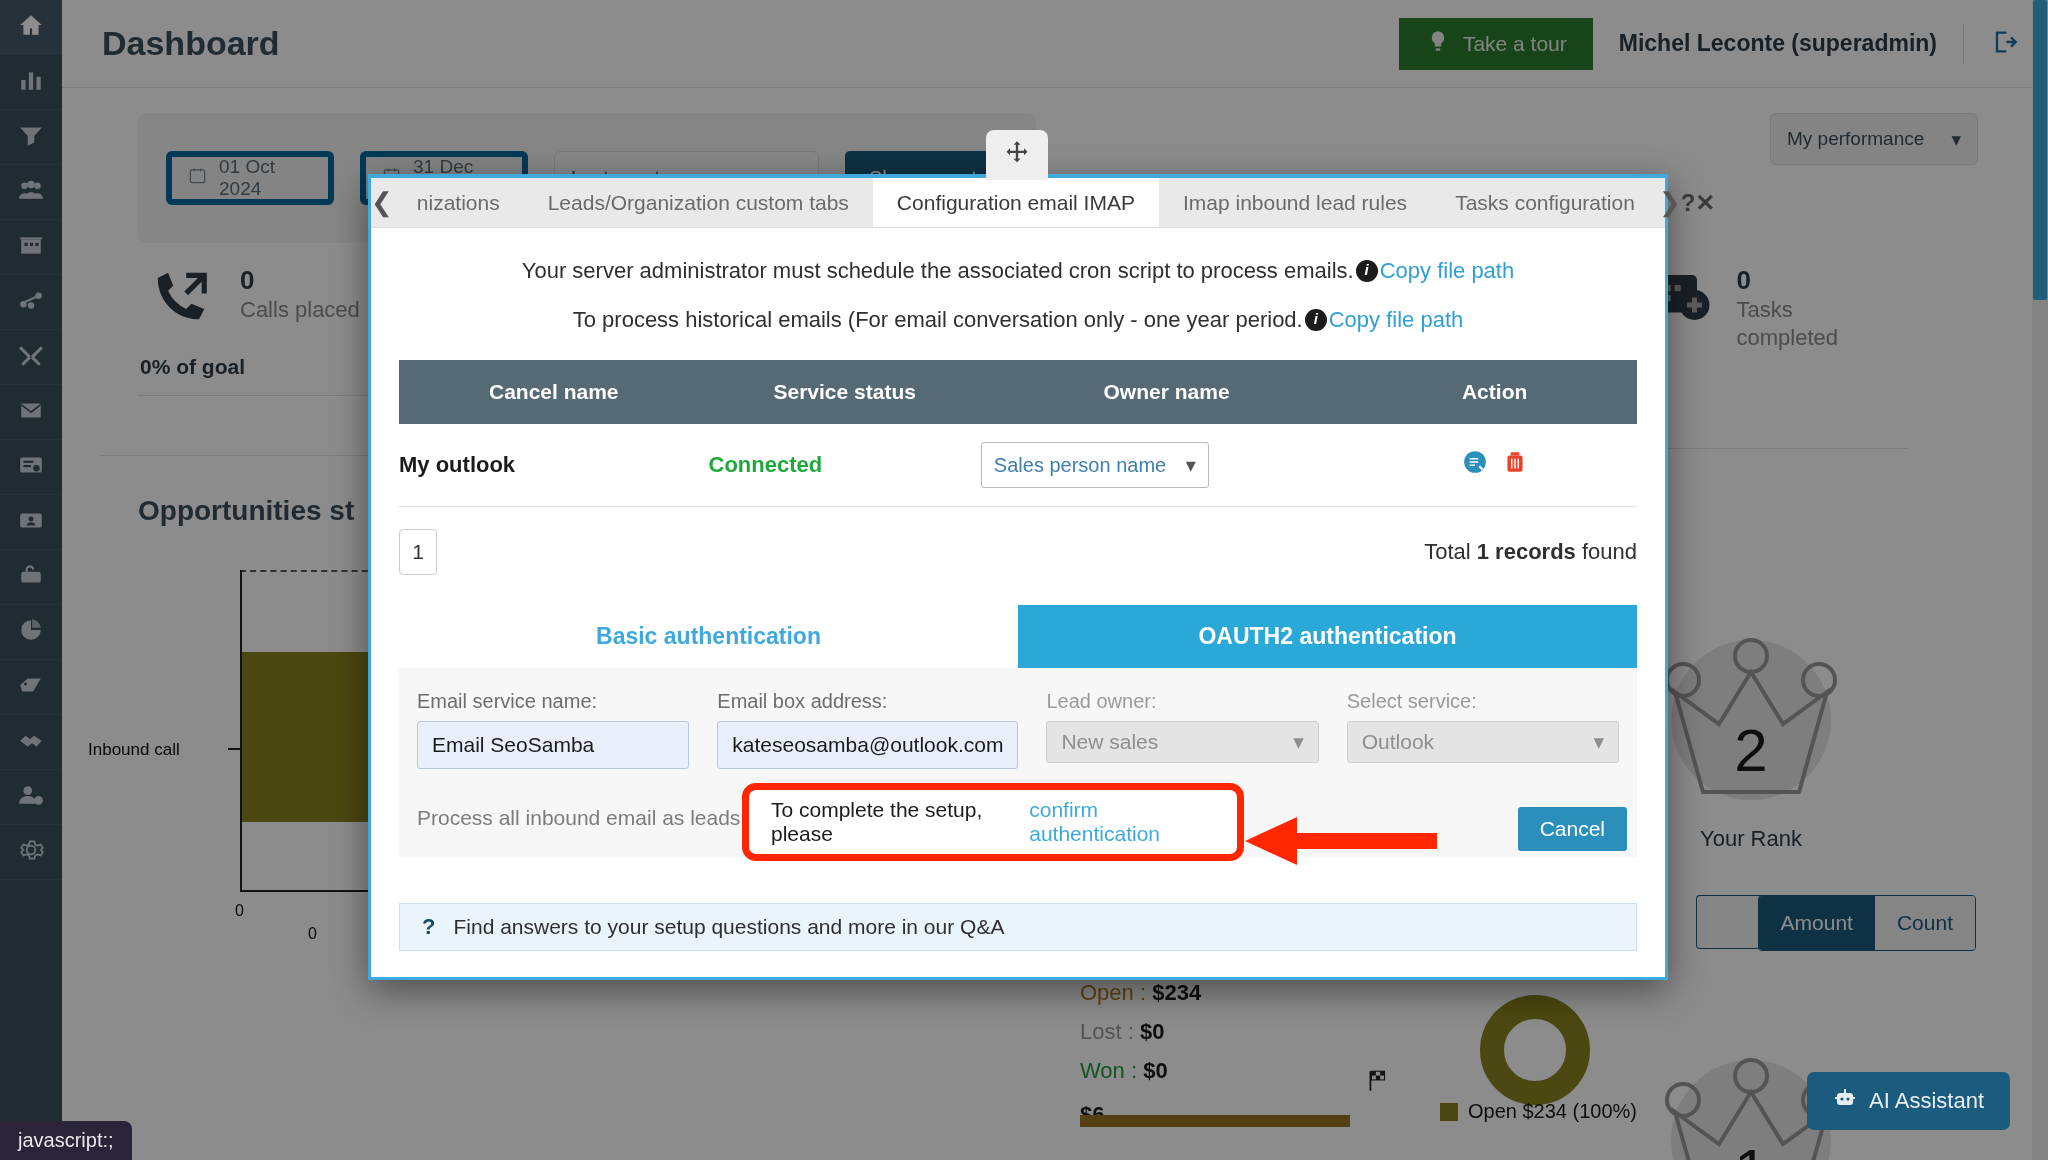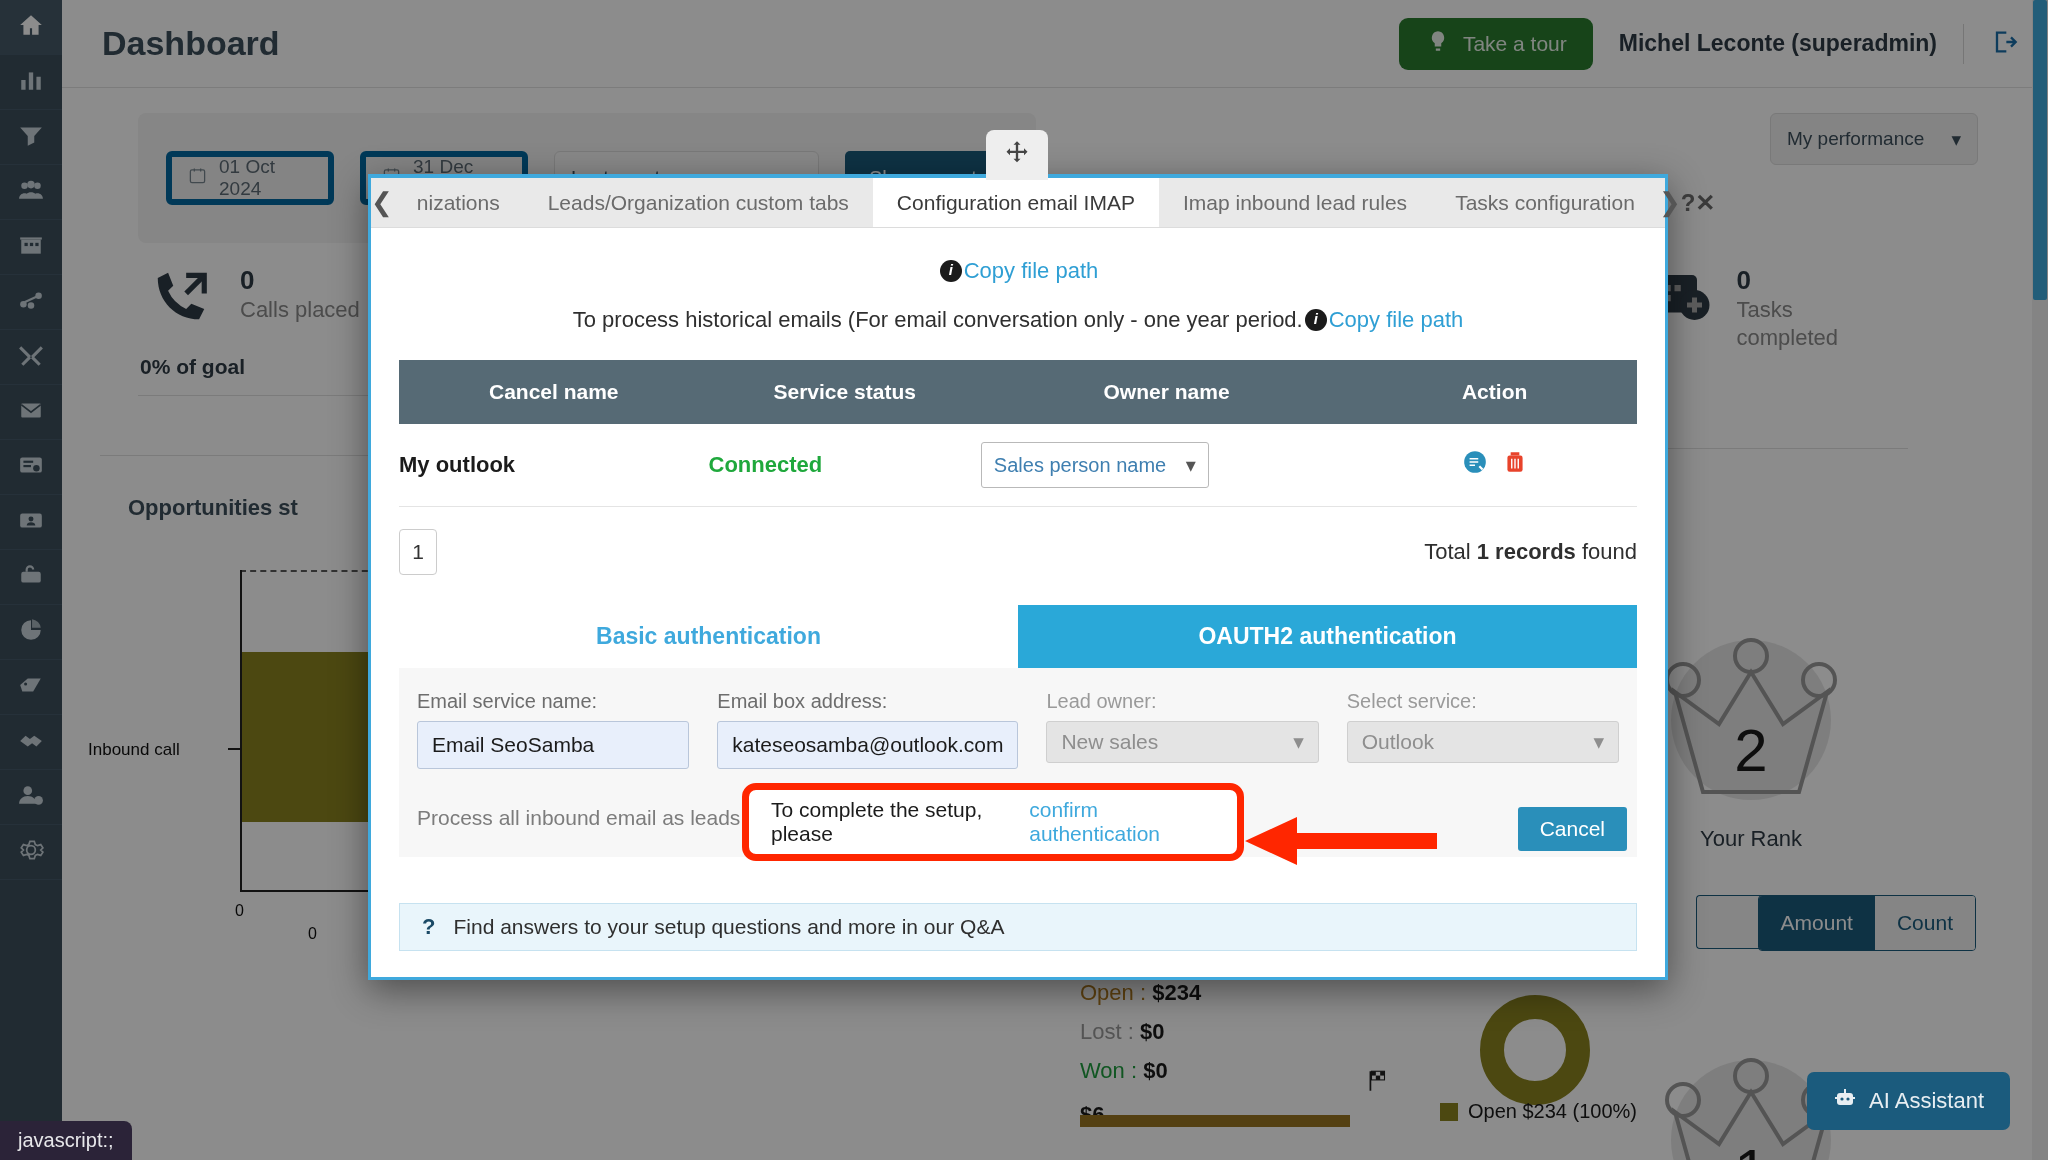--- a/index.html
+++ b/index.html
@@ -39,21 +39,21 @@
     background:#ffffff; border-bottom:1px solid #e2e2e2; z-index:6;
     display:flex; align-items:center;
   }
   #page-title{
     font-size:34px; font-weight:bold; color:#3d4f5c; margin-left:40px;
   }
   .header-right{
     margin-left:auto; display:flex; align-items:center; gap:26px; margin-right:30px;
   }
   #tour-btn{
-    background:#2a7d2e; color:#e9f2e9; border:none; border-radius:9px;
+    background:#2a7d2e; color:#e9f2e9; border:none; border-radius:0;
     padding:0 26px; height:52px; font-size:21px; display:flex; align-items:center; gap:12px;
     cursor:pointer;
   }
   #tour-btn svg{ width:26px;height:26px; fill:#e9f2e9;}
   #username{ font-size:23px; font-weight:bold; color:#2f3b45; }
   .divider-v{ width:1px; height:40px; background:#d8d8d8; }
   #logout-icon svg{ width:28px;height:28px; stroke:#1b6ea8; fill:none; stroke-width:2;}
 
   
   #filterbar{
@@ -87,21 +87,21 @@
   
   #kpi-calls{
     position:absolute; left:150px; top:265px; display:flex; gap:28px; align-items:flex-start; z-index:5;
   }
   #kpi-calls svg{ width:62px; height:62px; fill:#2f3b45;}
   .kpi-num{ font-size:26px; font-weight:bold; color:#2f3b45;}
   .kpi-label{ font-size:22px; color:#8a8a8a; line-height:1.25;}
   #goal-text{ position:absolute; left:140px; top:355px; font-size:21px; font-weight:bold; color:#2f3b45; z-index:5;}
   .hr-line{ position:absolute; background:#e0e0e0; height:1px; z-index:5;}
 
-  #opp-title{ position:absolute; left:128px; top:495px; font-size:22px; font-weight:bold; color:#3d4f5c; z-index:5;}
+  #opp-title{ position:absolute; left:138px; top:495px; font-size:28px; font-weight:bold; color:#3d4f5c; z-index:5;}
 
   
   #bar-chart{ position:absolute; left:180px; top:570px; width:340px; height:350px; z-index:5;}
   #bar-axis-y{ position:absolute; left:60px; top:0; width:2px; height:320px; background:#222;}
   #bar-axis-x{ position:absolute; left:60px; top:320px; width:280px; height:2px; background:#222;}
   #bar-rect{ position:absolute; left:62px; top:82px; width:278px; height:170px; background:#8b8420;}
   #bar-dash{ position:absolute; left:60px; top:0px; width:280px; border-top:2px dashed #5a5a5a;}
   #bar-ylabel{ position:absolute; left:-92px; top:170px; font-size:17px; color:#111;}
   #bar-ytick{ position:absolute; left:48px; top:178px; width:14px; height:2px; background:#222;}
   .bar-xtick-label{ position:absolute; font-size:16px; color:#111;}
@@ -581,20 +581,21 @@
       <span>?</span>
     </div>
     <div id="tab-close">
       <span>✕</span>
     </div>
   </div>
 
   <div id="modal-body">
     <div style="height:26px"></div>
     <div class="note-line note-row">
+      <span>Your server administrator must schedule the associated cron script to process emails.</span>
       <span class="info-dot">i</span>
       <span class="link">Copy file path</span>
     </div>
     <div style="height:16px"></div>
     <div class="note-line note-row">
       <span>To process historical emails (For email conversation only - one year period.</span>
       <span class="info-dot">i</span>
       <span class="link">Copy file path</span>
     </div>
 

